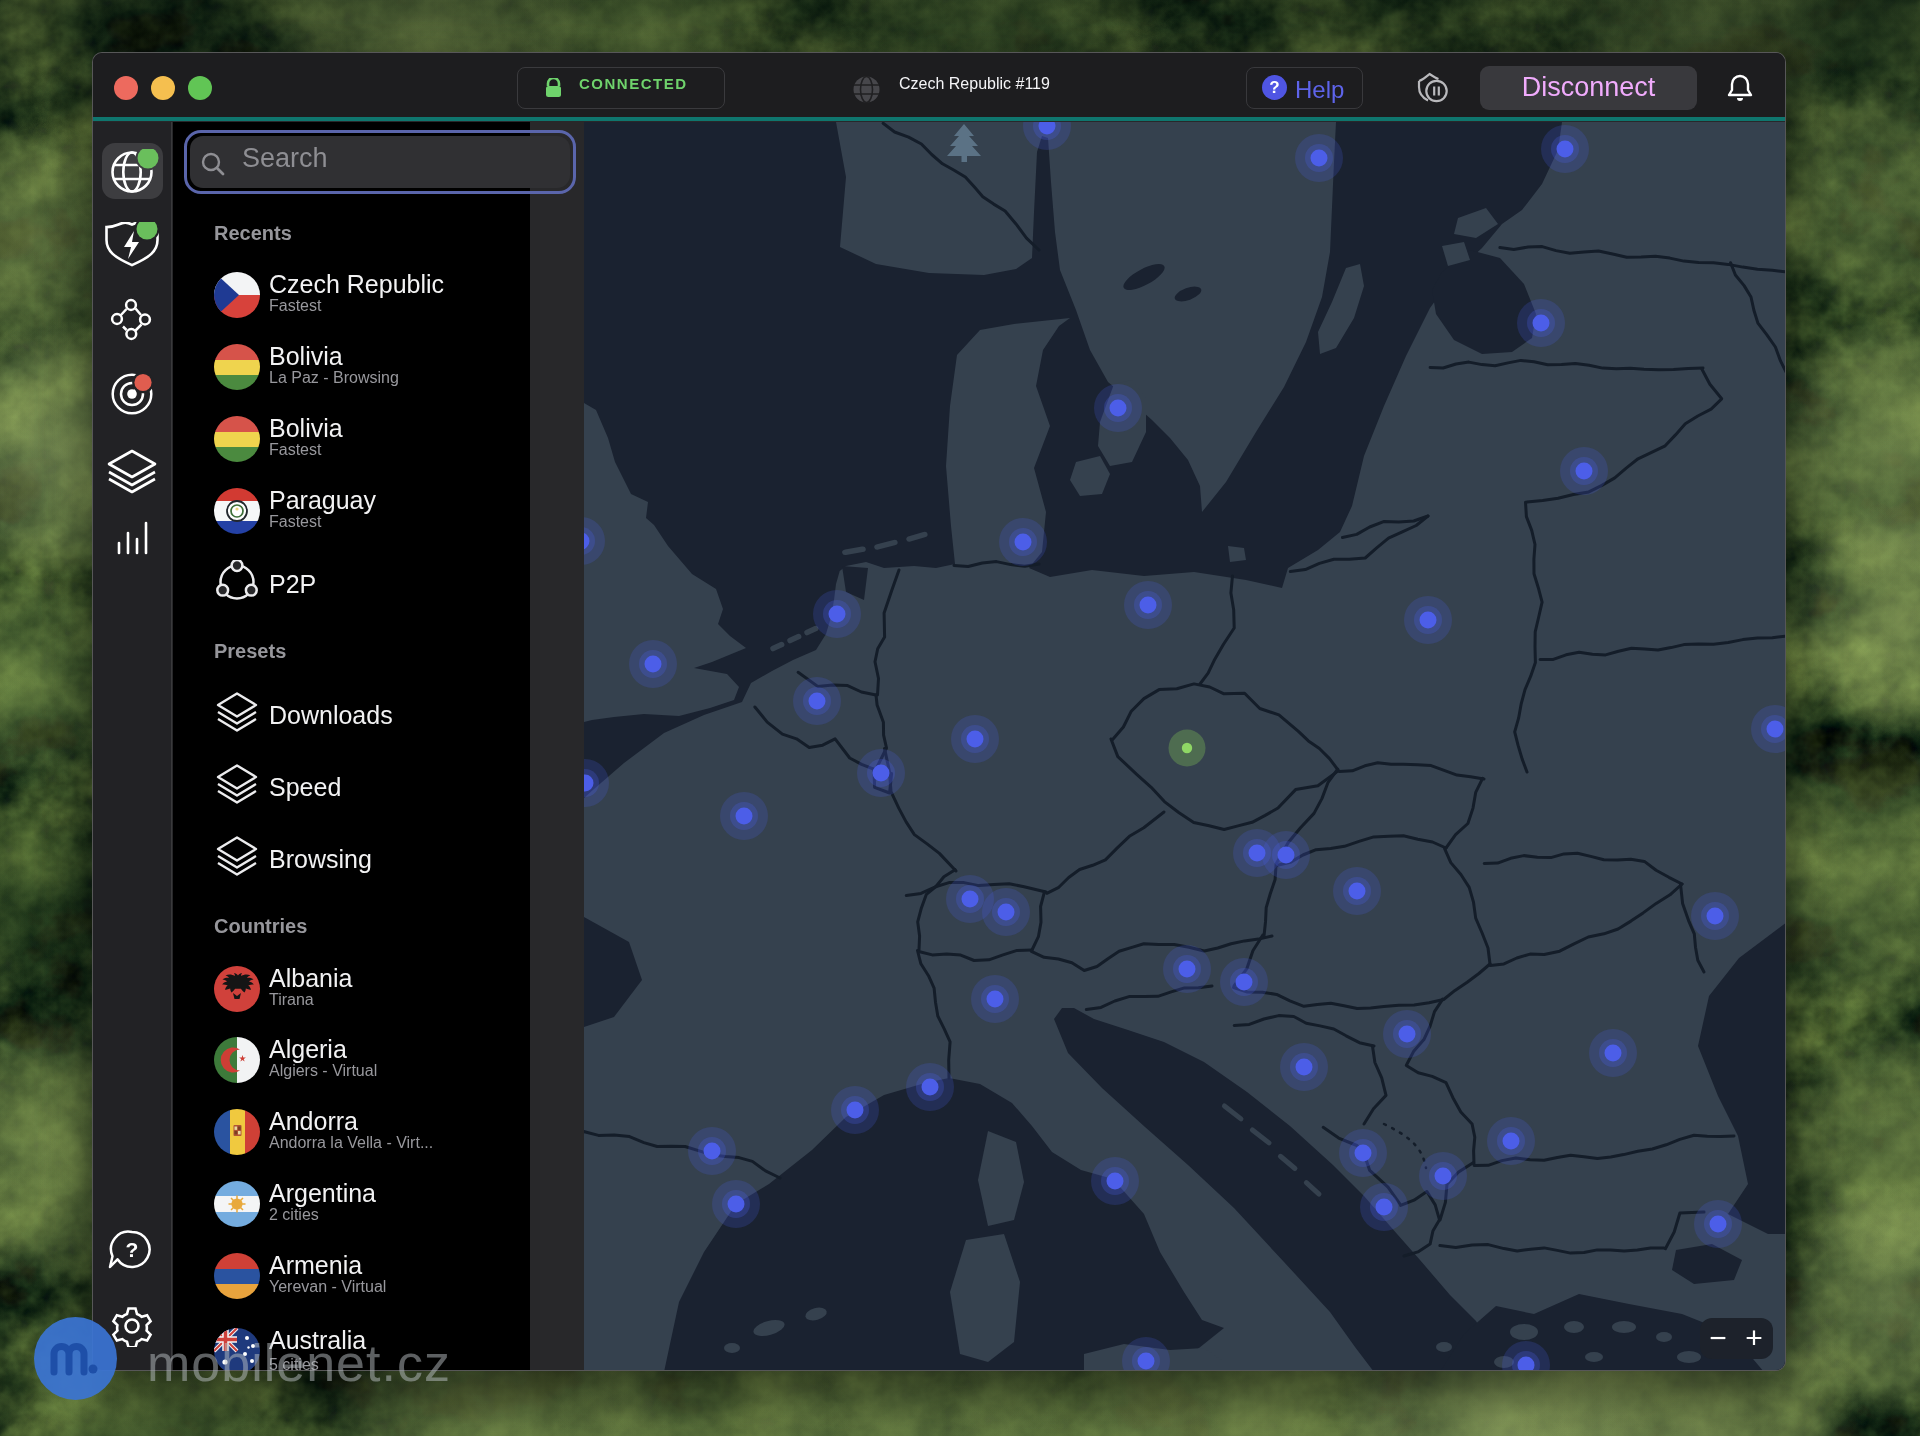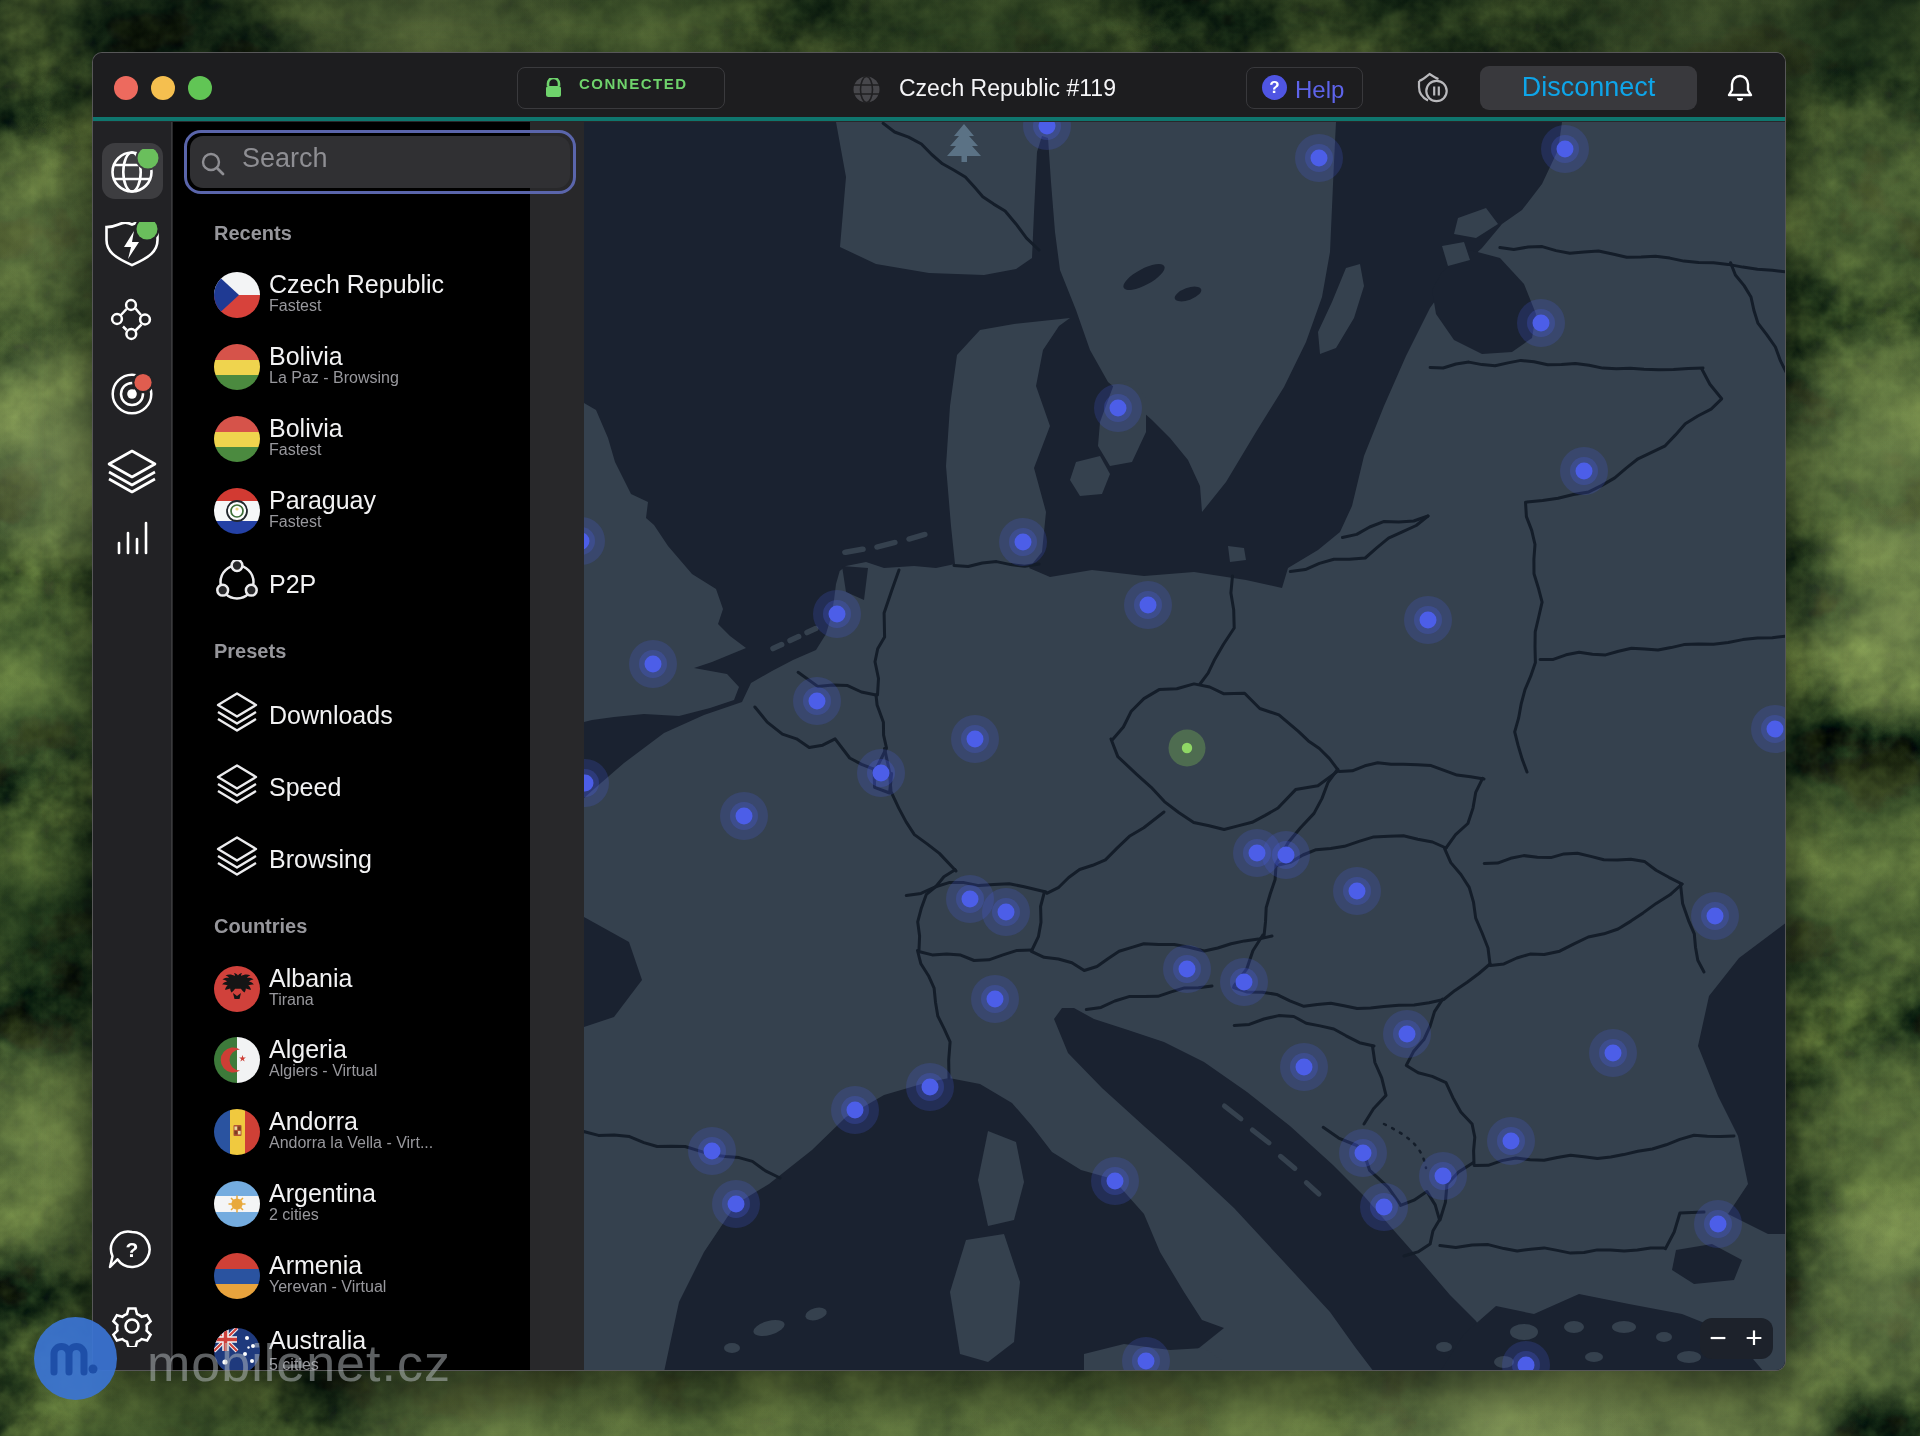--- a/index.html
+++ b/index.html
@@ -8,26 +8,26 @@
 #win { position:absolute; left:92px; top:52px; width:1694px; height:1319px; background:#28282a; border-radius:10px; border:1px solid rgba(255,255,255,0.22); box-shadow:0 22px 60px rgba(0,0,0,0.55); overflow:hidden; }
 #titlebar { position:absolute; left:0; top:0; width:100%; height:68px; background:#1d1d1f; border-bottom:4px solid #0f766e; }
 .tl { position:absolute; top:23px; width:24px; height:24px; border-radius:50%; }
 #tl-r { left:21px; background:#ed6a5e; }
 #tl-y { left:58px; background:#f5bf4f; }
 #tl-g { left:95px; background:#61c555; }
 #pill-conn { position:absolute; left:424px; top:14px; width:208px; height:42px; border:1px solid #3a3a3d; border-radius:8px; }
 #lock { position:absolute; left:452px; top:25px; }
 #conn-txt { position:absolute; left:486px; top:22px; font-size:15px; font-weight:bold; letter-spacing:1.5px; color:#6fd36c; }
 #globe-tb { position:absolute; left:760px; top:23px; width:27px; height:27px; }
-#title-txt { position:absolute; left:806px; top:22px; font-size:23px; color:#f5f5f7; }
+#title-txt { position:absolute; left:806px; top:22px; font-size:16px; color:#f5f5f7; }
 #pill-help { position:absolute; left:1153px; top:14px; width:117px; height:42px; border:1px solid #39393c; border-radius:8px; }
 #help-q { position:absolute; left:1169px; top:22px; width:25px; height:25px; border-radius:50%; background:#4f55e3; color:#fff; font-size:17px; font-weight:bold; text-align:center; line-height:25px; }
 #help-txt { position:absolute; left:1202px; top:23px; font-size:24px; color:#5e64ea; }
 #shield-tb { position:absolute; left:1321px; top:17px; }
-#btn-disc { position:absolute; left:1387px; top:13px; width:217px; height:44px; background:#39393d; border-radius:9px; color:#0ea5e9; font-size:27px; text-align:center; line-height:43px; }
+#btn-disc { position:absolute; left:1387px; top:13px; width:217px; height:44px; background:#39393d; border-radius:9px; color:#f0abfc; font-size:27px; text-align:center; line-height:43px; }
 #bell { position:absolute; left:1632px; top:20px; }
 #rail { position:absolute; left:0; top:69px; width:79px; height:1250px; background:#222225; border-right:1px solid #3a3a3c; }
 #panel { position:absolute; left:80px; top:69px; width:357px; height:1250px; background:#000000; }
 .ric { position:absolute; left:0; }
 #globe-tile { position:absolute; left:9px; top:21px; width:61px; height:56px; background:#3d3d40; border-radius:13px; }
 #searchbox { position:absolute; left:11px; top:8px; width:392px; height:64px; border-radius:17px; border:3px solid #5a65ab; }
 #searchin { position:absolute; left:3px; top:3px; width:380px; height:52px; border-radius:13px; background:#303033; }
 #search-ph { position:absolute; left:69px; top:21px; font-size:27px; color:#8e8e93; }
 .seclab { position:absolute; left:41px; font-size:20px; font-weight:bold; color:#96969b; }
 .flag { position:absolute; left:41px; width:46px; height:46px; }

